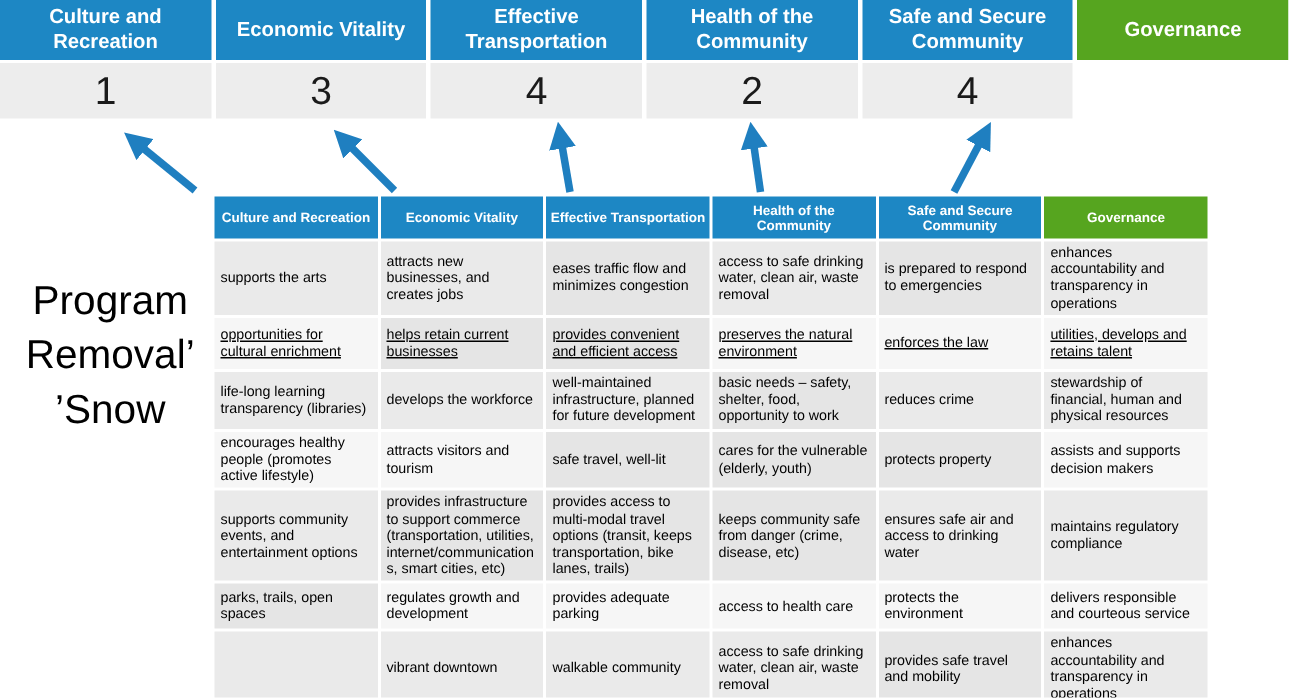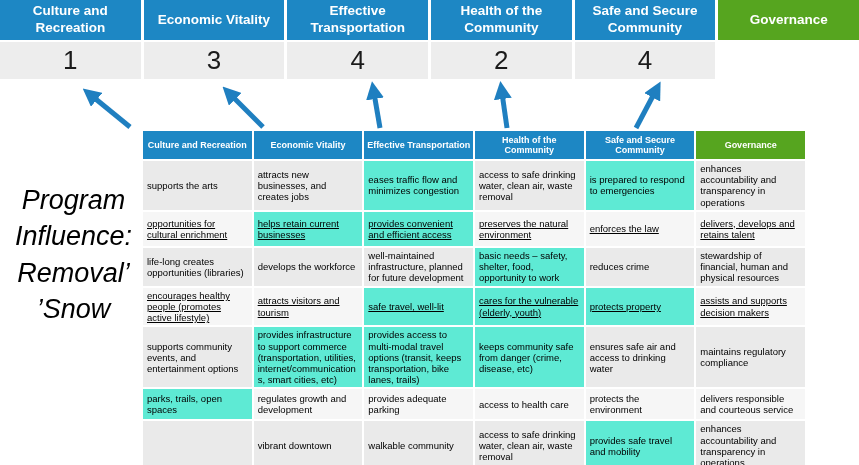--- a/index.html
+++ b/index.html
@@ -16,34 +16,34 @@
     text-align:center;line-height:1.25;padding:0 10px;box-sizing:border-box;}
   .sum-head.gov{background:#56A51F;}
   .sum-score{background:#EDEDED;height:37px;display:flex;align-items:center;
     justify-content:center;font-size:26px;color:#1a1a1a;}
 
   
   .arrows{position:absolute;left:0;top:80px;width:859px;height:52px;}
 
   
   .program-label{position:absolute;left:0;top:182px;width:147px;text-align:center;
-    font-size:27px;line-height:1.35;color:#000;font-style:italic;}
+    font-size:27px;line-height:1.35;color:#000;}
   .program-label span{display:block;}
 
   
   table.matrix{position:absolute;left:141px;top:129px;width:666px;
     border-collapse:separate;border-spacing:2px;table-layout:fixed;}
   table.matrix th{background:#1D87C4;color:#fff;font-weight:bold;font-size:9px;
     line-height:1.15;height:26px;padding:1px 2px;text-align:center;vertical-align:middle;}
   table.matrix th.gov{background:#56A51F;}
   table.matrix td{font-size:9.5px;line-height:1.18;padding:2px 4px;
     vertical-align:middle;color:#000;word-wrap:break-word;}
   table.matrix td.odd{background:#EAEAEA;}
   table.matrix td.even{background:#F6F6F6;}
-  table.matrix td.hl{background:#5eead4;}
+  table.matrix td.hl{background:#e5e5e5;}
 </style>
 </head>
 <body>
 
 <div class="summary">
   <div class="sum-head">Culture and Recreation</div>
   <div class="sum-head">Economic Vitality</div>
   <div class="sum-head">Effective Transportation</div>
   <div class="sum-head">Health of the Community</div>
   <div class="sum-head">Safe and Secure Community</div>
@@ -64,21 +64,20 @@
   </defs>
   <line x1="130" y1="47" x2="92" y2="16" stroke="#1F7FC0" stroke-width="5" marker-end="url(#ah)"></line>
   <line x1="263" y1="47" x2="231" y2="15" stroke="#1F7FC0" stroke-width="5" marker-end="url(#ah)"></line>
   <line x1="380" y1="48" x2="374" y2="13" stroke="#1F7FC0" stroke-width="5" marker-end="url(#ah)"></line>
   <line x1="507" y1="48" x2="502" y2="13" stroke="#1F7FC0" stroke-width="5" marker-end="url(#ah)"></line>
   <line x1="636" y1="48" x2="655" y2="12" stroke="#1F7FC0" stroke-width="5" marker-end="url(#ah)"></line>
 </svg>
 
 <div class="program-label">
   <span>Program</span>
-  <span>Influence:</span>
   <span>Removal’</span>
   <span>’Snow</span>
 </div>
 
 <table class="matrix">
   <thead>
     <tr>
       <th>Culture and Recreation</th>
       <th>Economic Vitality</th>
       <th>Effective Transportation</th>
@@ -95,31 +94,31 @@
         <td class="odd">access to safe drinking water, clean air, waste removal</td>
         <td class="hl odd">is prepared to respond to emergencies</td>
         <td class="odd">enhances accountability and transparency in operations</td>
       </tr>
       <tr style="height: 34px; text-decoration: underline;">
         <td class="even">opportunities for cultural enrichment</td>
         <td class="hl even">helps retain current businesses</td>
         <td class="hl even">provides convenient and efficient access</td>
         <td class="even">preserves the natural environment</td>
         <td class="even">enforces the law</td>
-        <td class="even">delivers, develops and retains talent</td>
+        <td class="even">utilities, develops and retains talent</td>
       </tr>
       <tr style="height: 38px;">
-        <td class="odd">life-long creates opportunities (libraries)</td>
+        <td class="odd">life-long learning transparency (libraries)</td>
         <td class="odd">develops the workforce</td>
         <td class="odd">well-maintained infrastructure, planned for future development</td>
         <td class="hl odd">basic needs – safety, shelter, food, opportunity to work</td>
         <td class="odd">reduces crime</td>
         <td class="odd">stewardship of financial, human and physical resources</td>
       </tr>
-      <tr style="height: 33px; text-decoration: underline;">
+      <tr style="height: 33px;">
         <td class="even">encourages healthy people (promotes active lifestyle)</td>
         <td class="even">attracts visitors and tourism</td>
         <td class="hl even">safe travel, well-lit</td>
         <td class="hl even">cares for the vulnerable (elderly, youth)</td>
         <td class="hl even">protects property</td>
         <td class="even">assists and supports decision makers</td>
       </tr>
       <tr style="height: 56px;">
         <td class="odd">supports community events, and entertainment options</td>
         <td class="hl odd">provides infrastructure to support commerce (transportation, utilities, internet/communications, smart cities, etc)</td>

